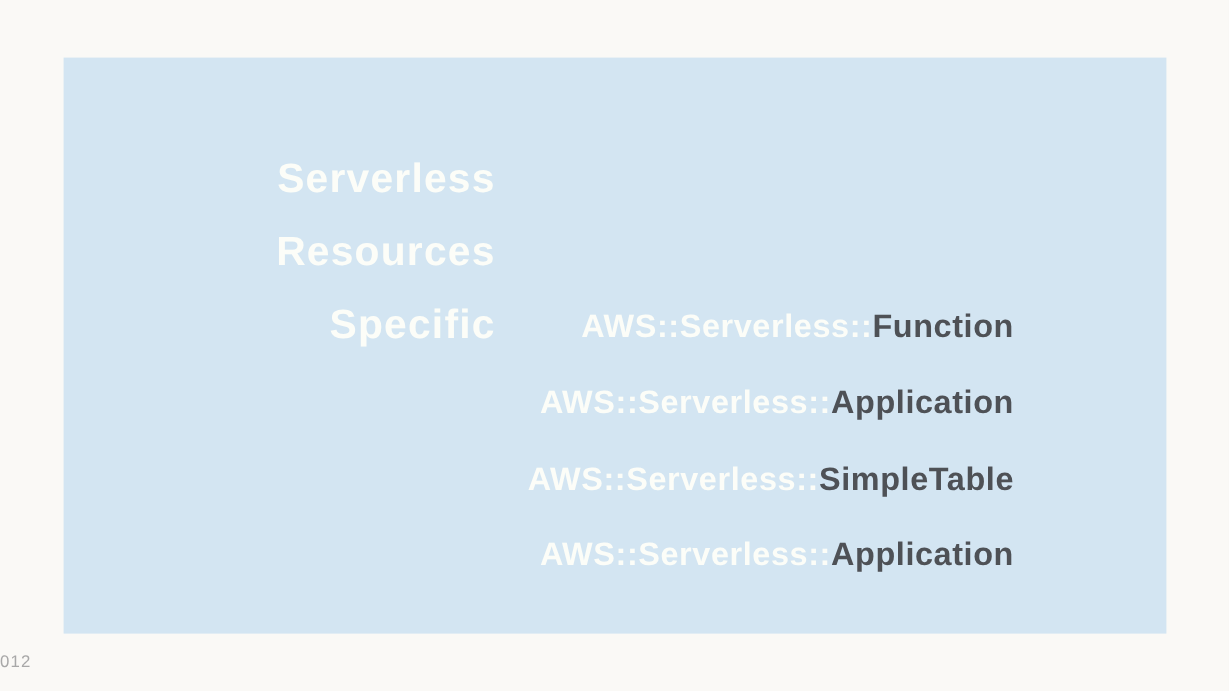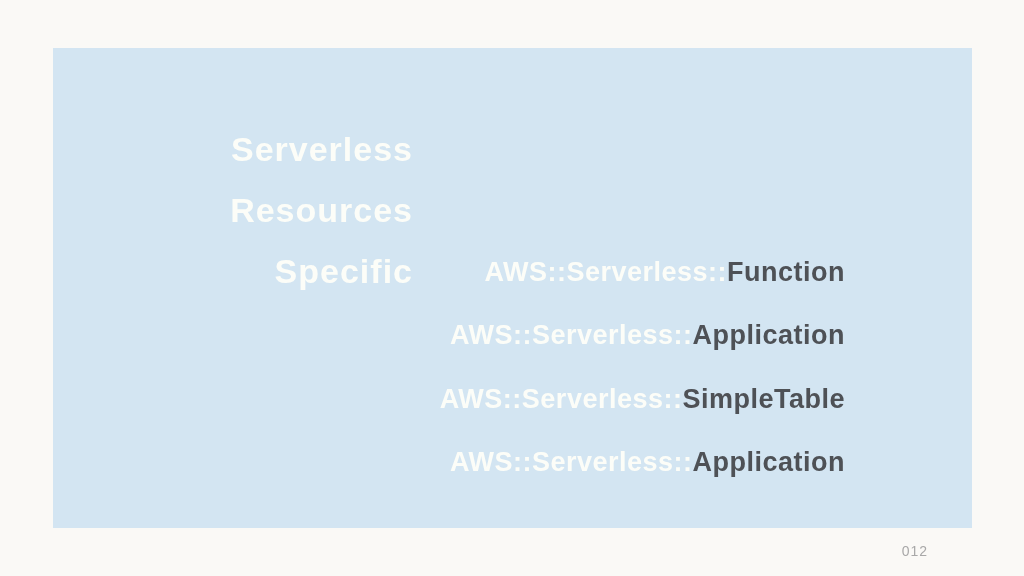--- a/index.html
+++ b/index.html
@@ -64,21 +64,21 @@
   .resource-name {
     font-weight: bold;
     color: var(--resource, #4e5156);
     letter-spacing: 0.5px;
   }
   .page-number {
     position: absolute;
     top: 543px;
     left: 0;
     width: 928px;
-    text-align: right;
+    text-align: left;
     font-size: 14px;
     letter-spacing: 1px;
     color: var(--pagenum, #a8a8a8);
   }
 </style>
 </head>
 <body>
 
 <div class="slide-canvas">
 

